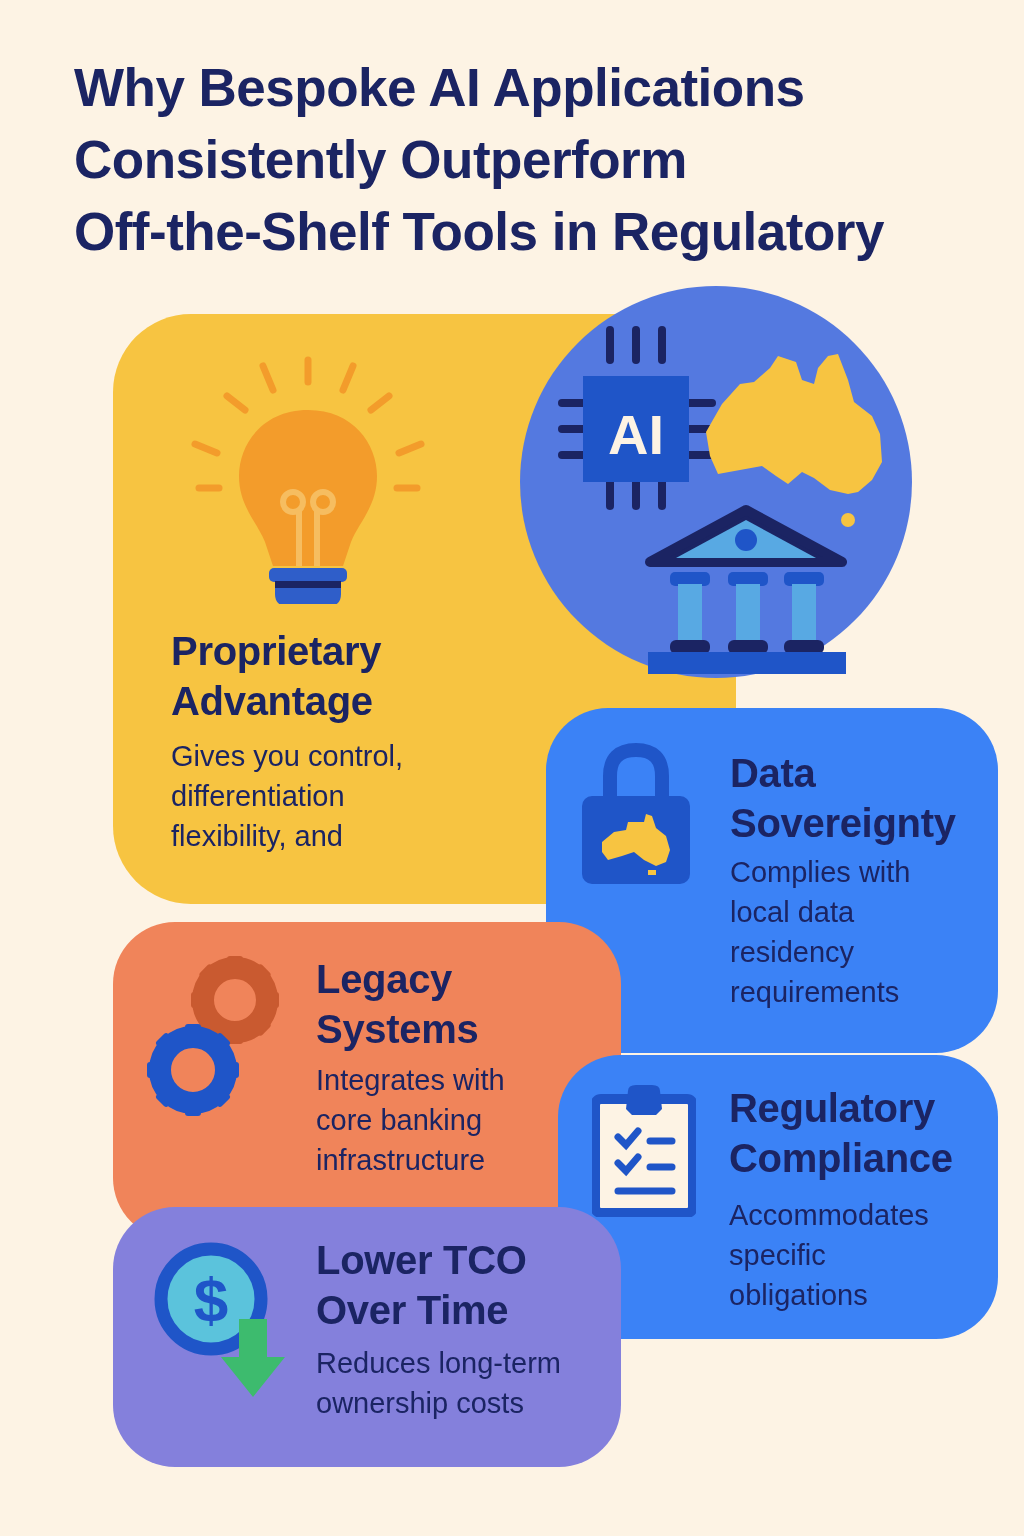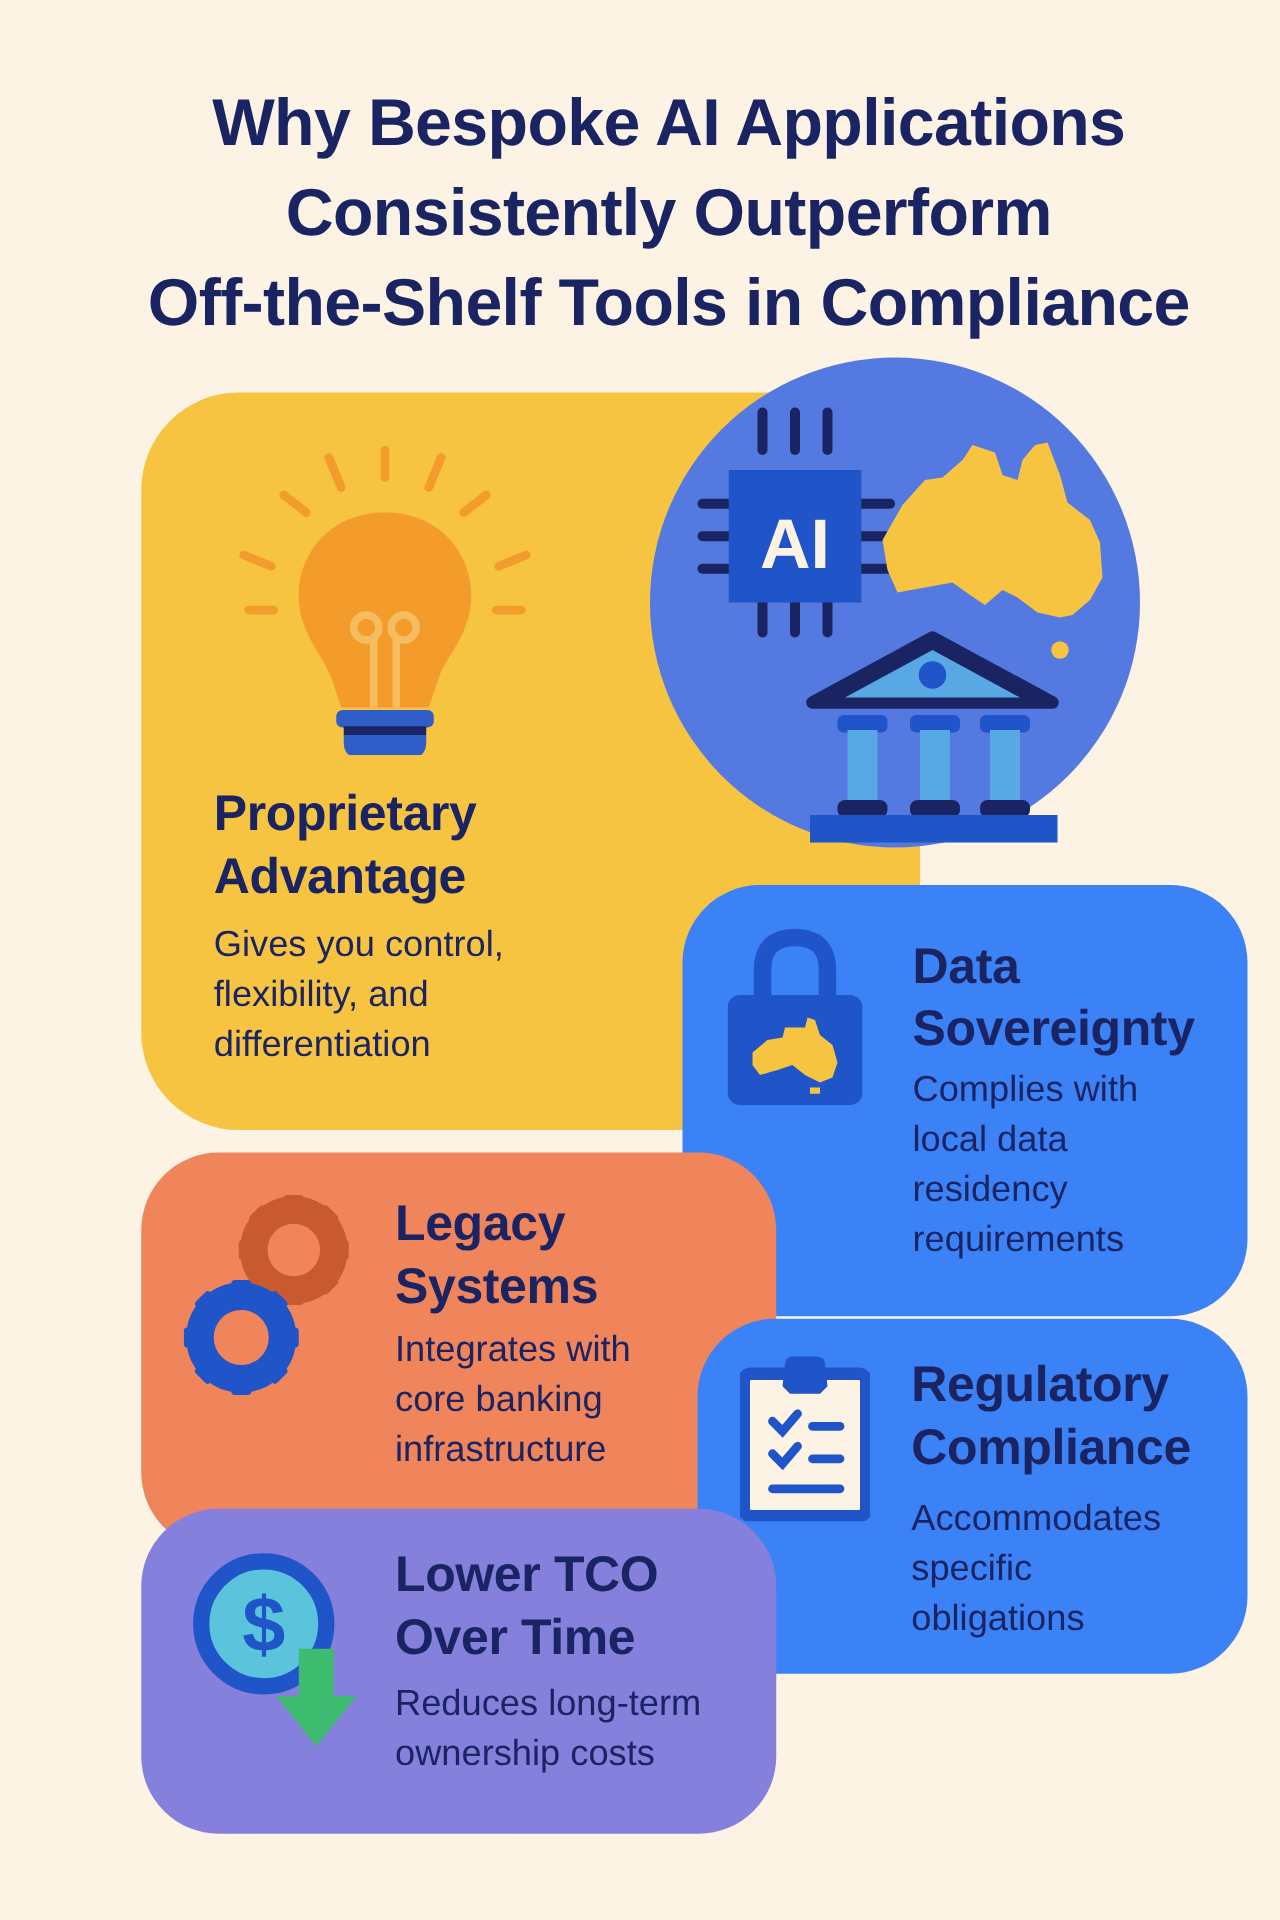--- a/index.html
+++ b/index.html
@@ -5,21 +5,21 @@
   html, body { margin: 0; padding: 0; }
   body {
     width: 1024px; height: 1536px; overflow: hidden;
     background: #fdf3e4; position: relative;
     font-family: "Liberation Sans", "DejaVu Sans", sans-serif;
     color: #1b2463;
   }
   .title {
     position: absolute; left: 74px; top: 52px; width: 900px;
     font-size: 53px; font-weight: 700; line-height: 72px;
-    color: #1b2463; letter-spacing: -0.5px; margin: 11px; text-align: center;
+    color: #1b2463; letter-spacing: -0.5px; margin: 0;
   }
   .title span { display: block; }
   .card { position: absolute; margin-left: 40px; }
   .card h2 {
     margin: 0; font-size: 40px; font-weight: 700; line-height: 50px;
     color: #1b2463; letter-spacing: -0.3px;
   }
   .card h2 span { display: block; }
   .card p {
     margin: 0; font-size: 29px; line-height: 40px; color: #1b2463;
@@ -63,21 +63,21 @@
   }
   #card-tco .icon { position: absolute; left: 40px; top: 32px; }
   #card-tco .text { position: absolute; left: 203px; top: 28px; }
 </style>
 </head>
 <body>
 
 <h1 class="title">
   <span>Why Bespoke AI Applications</span>
   <span>Consistently Outperform</span>
-  <span>Off-the-Shelf Tools in Compliance</span>
+  <span>Off-the-Shelf Tools in Regulatory</span>
 </h1>
 
 <div class="card" id="card-proprietary">
   <svg style="position:absolute;left:78px;top:38px" width="234" height="252" viewBox="0 0 234 252">
     <g stroke="#f39c2b" stroke-width="7" stroke-linecap="round" fill="none">
       <line x1="117" y1="8" x2="117" y2="30"></line>
       <line x1="72" y1="14" x2="82" y2="38"></line>
       <line x1="162" y1="14" x2="152" y2="38"></line>
       <line x1="36" y1="44" x2="54" y2="58"></line>
       <line x1="198" y1="44" x2="180" y2="58"></line>
@@ -97,22 +97,22 @@
     <rect x="84" y="229" width="66" height="7" fill="#1b2463"></rect>
     <path d="M84 236 L150 236 L150 242 Q150 254 138 254 L96 254 Q84 254 84 242 Z" fill="#2f5ec9"></path>
   </svg>
   <div class="text">
     <h2>
       <span>Proprietary</span>
       <span>Advantage</span>
     </h2>
     <p style="margin-top:10px">
       <span>Gives you control,</span>
+      <span>differentiation</span>
       <span>flexibility, and</span>
-      <span>differentiation</span>
     </p>
   </div>
 </div>
 
 <svg id="hero-circle" viewBox="0 0 396 396">
   <circle cx="198" cy="198" r="196" fill="#5479e0"></circle>
   <g>
     <g stroke="#1b2463" stroke-width="8" stroke-linecap="round">
       <line x1="92" y1="46" x2="92" y2="76"></line>
         <line x1="118" y1="46" x2="118" y2="76"></line>

